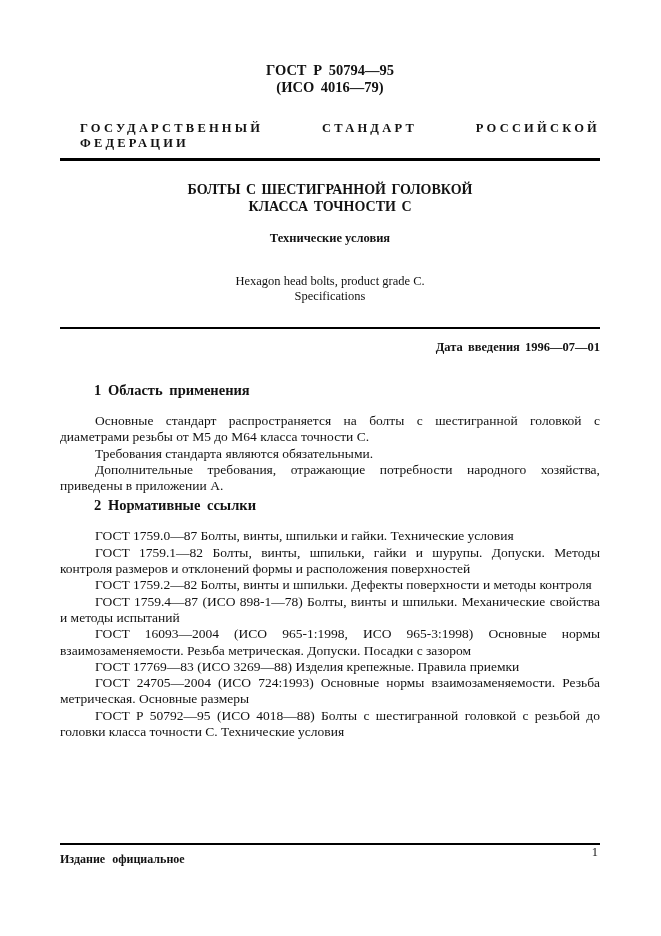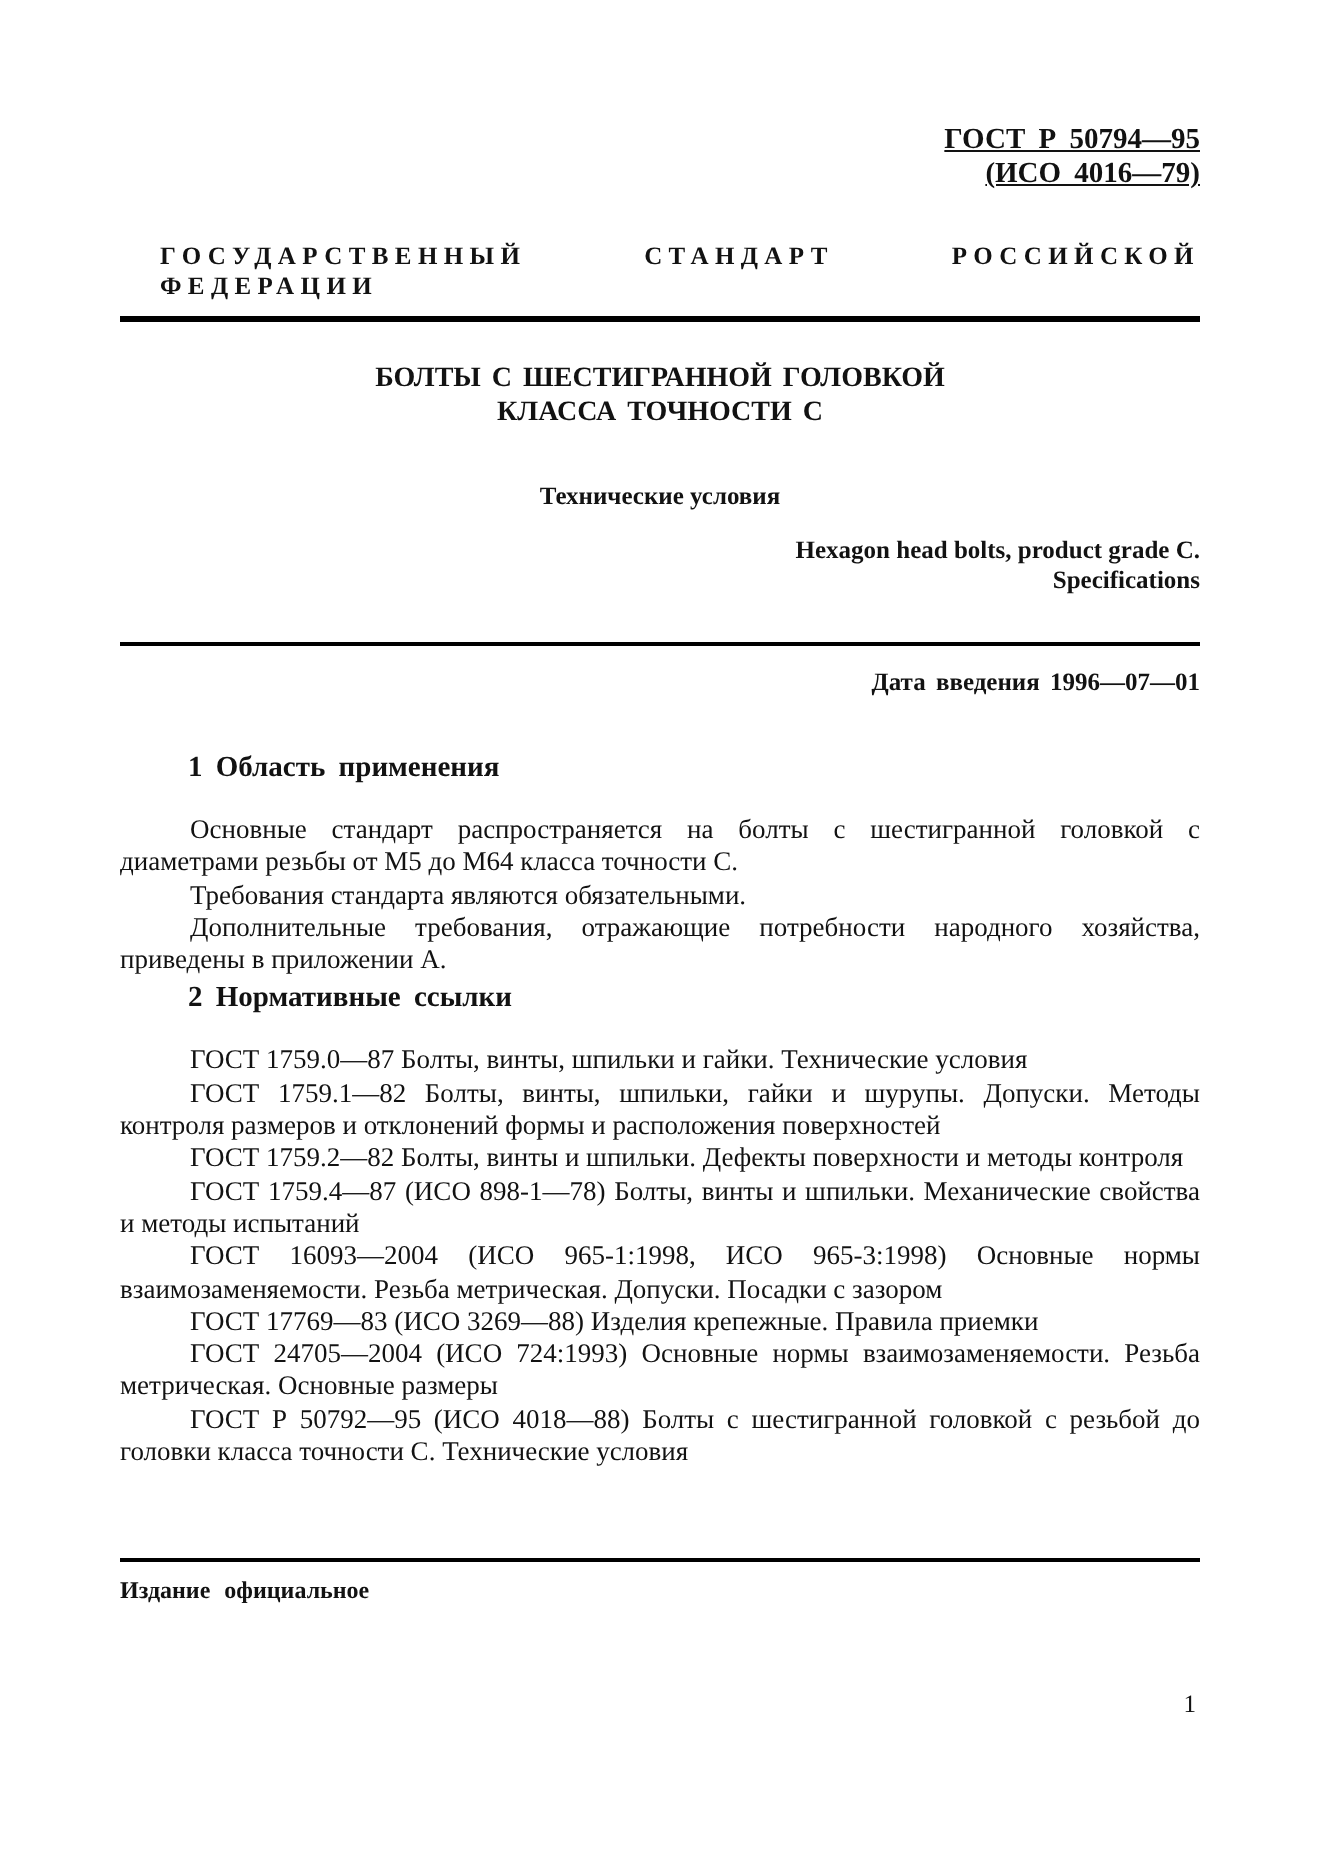--- a/index.html
+++ b/index.html
@@ -13,26 +13,25 @@
     overflow: hidden;
   }
   .page {
     position: absolute;
     inset: 0;
     padding: 62px 61px 0 60px;
     box-sizing: border-box;
   }
   
   .doc-code {
-    text-align: right;
+    text-align: center;
     font-weight: bold;
     font-size: 14.5px;
     line-height: 17px;
     word-spacing: 3px;
-    text-decoration: underline;
   }
   
   .banner {
     margin-top: 25px;
     border-bottom: 3.5px solid #000;
     padding-bottom: 7px;
   }
   .banner-text {
     font-weight: bold;
     font-size: 12.5px;
@@ -45,31 +44,30 @@
   }
   .title-ru {
     margin-top: 20px;
     text-align: center;
     font-weight: bold;
     font-size: 14px;
     line-height: 17px;
     word-spacing: 2px;
   }
   .subtitle {
-    margin-top: 26px;
+    margin-top: 16px;
     text-align: center;
     font-weight: bold;
     font-size: 12.5px;
   }
   .title-en {
-    margin-top: 12px;
-    text-align: right;
+    margin-top: 28px;
+    text-align: center;
     font-size: 12.5px;
     line-height: 15px;
-    font-weight: bold;
   }
   .date-rule {
     margin-top: 23px;
     border-top: 2px solid #000;
   }
   .effective-date {
     margin-top: 11px;
     text-align: right;
     font-weight: bold;
     font-size: 12.5px;
@@ -87,21 +85,21 @@
     margin: 0;
     font-size: 13.5px;
     line-height: 16.3px;
     text-indent: 35px;
     text-align: justify;
   }
   .footer {
     position: absolute;
     left: 60px;
     right: 61px;
-    top: 779px;
+    top: 843px;
     border-top: 2.5px solid #000;
   }
   .edition {
     font-weight: bold;
     font-size: 12px;
     margin-top: 7px;
     word-spacing: 4px;
   }
   .page-number {
     position: absolute;

